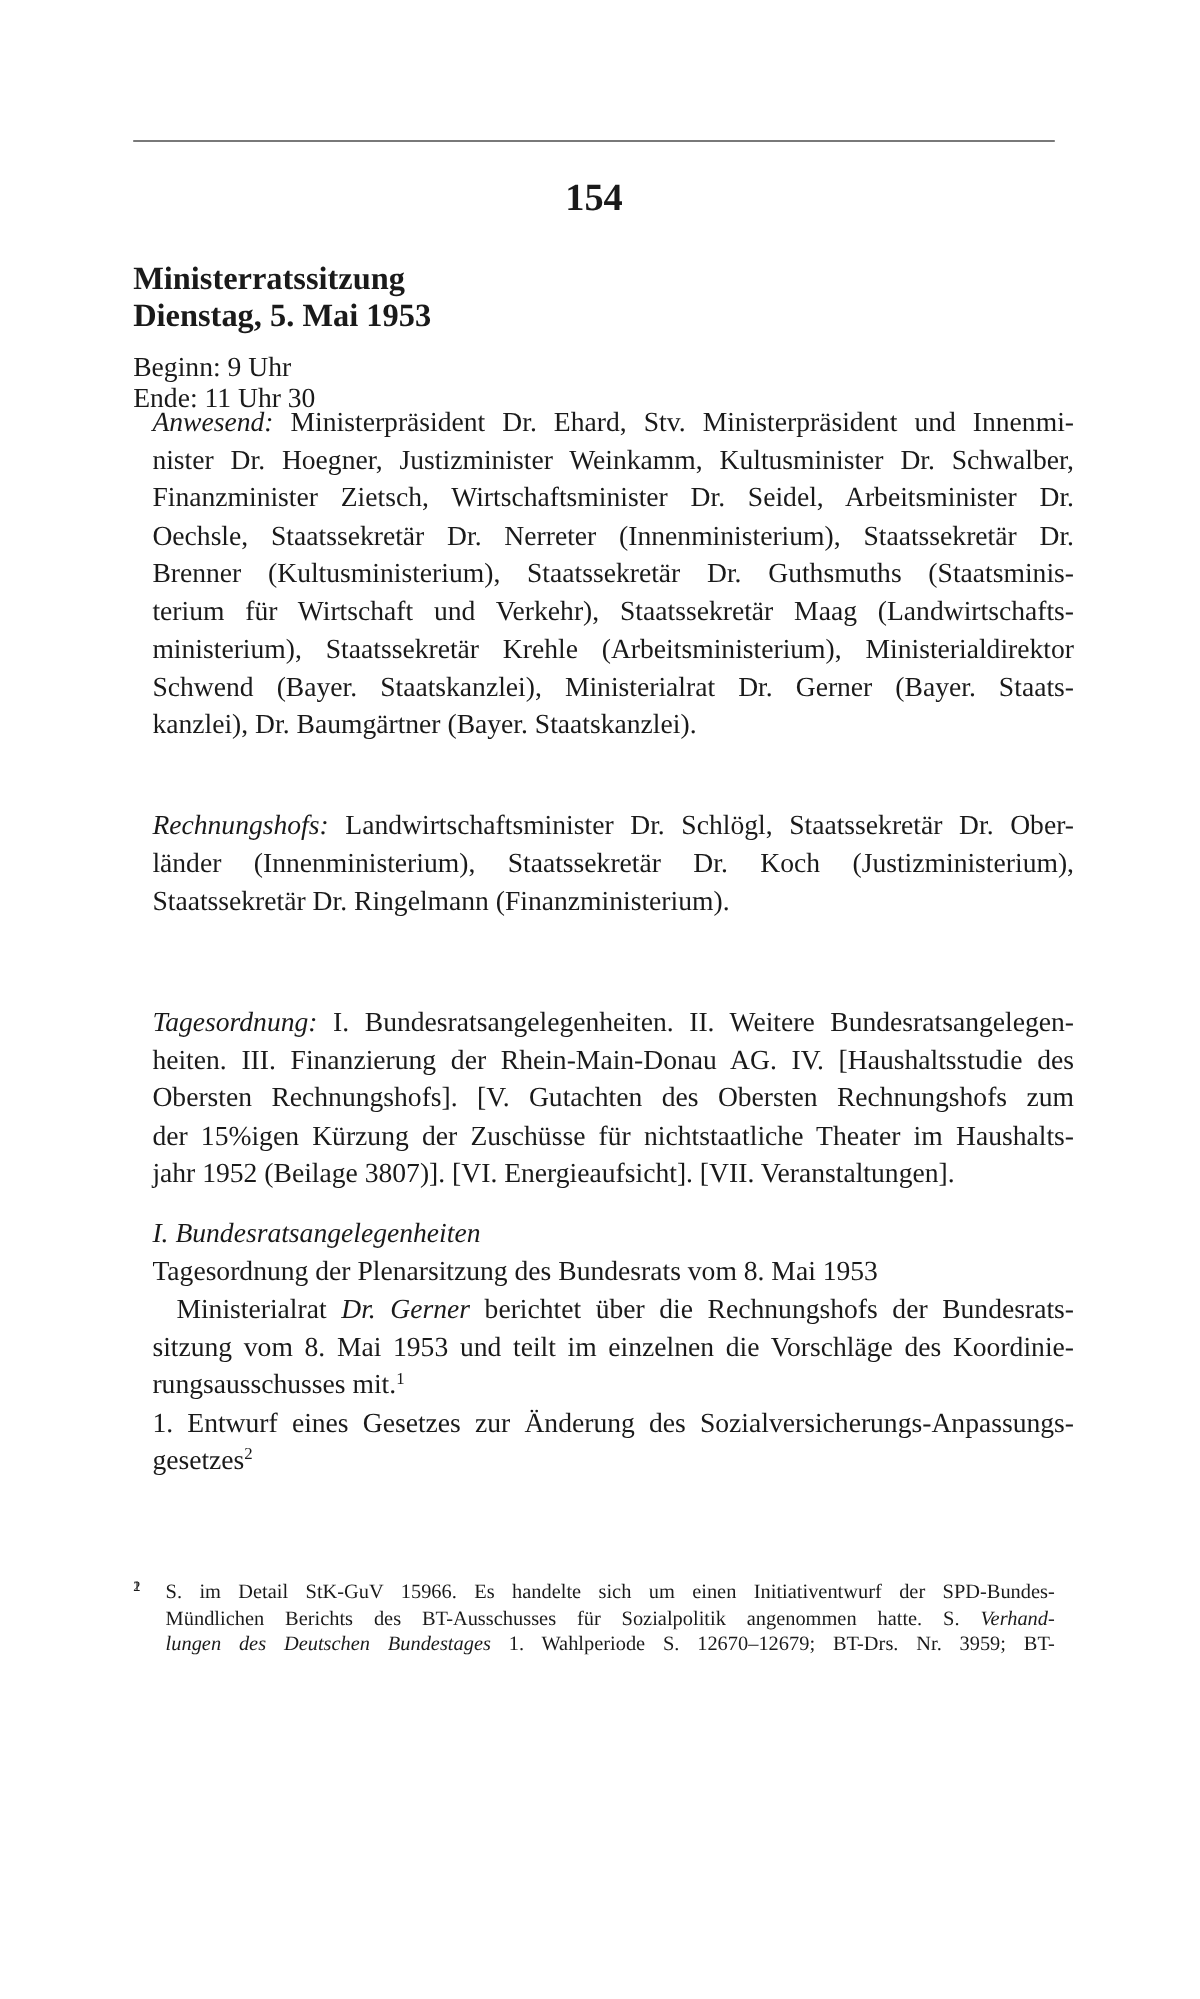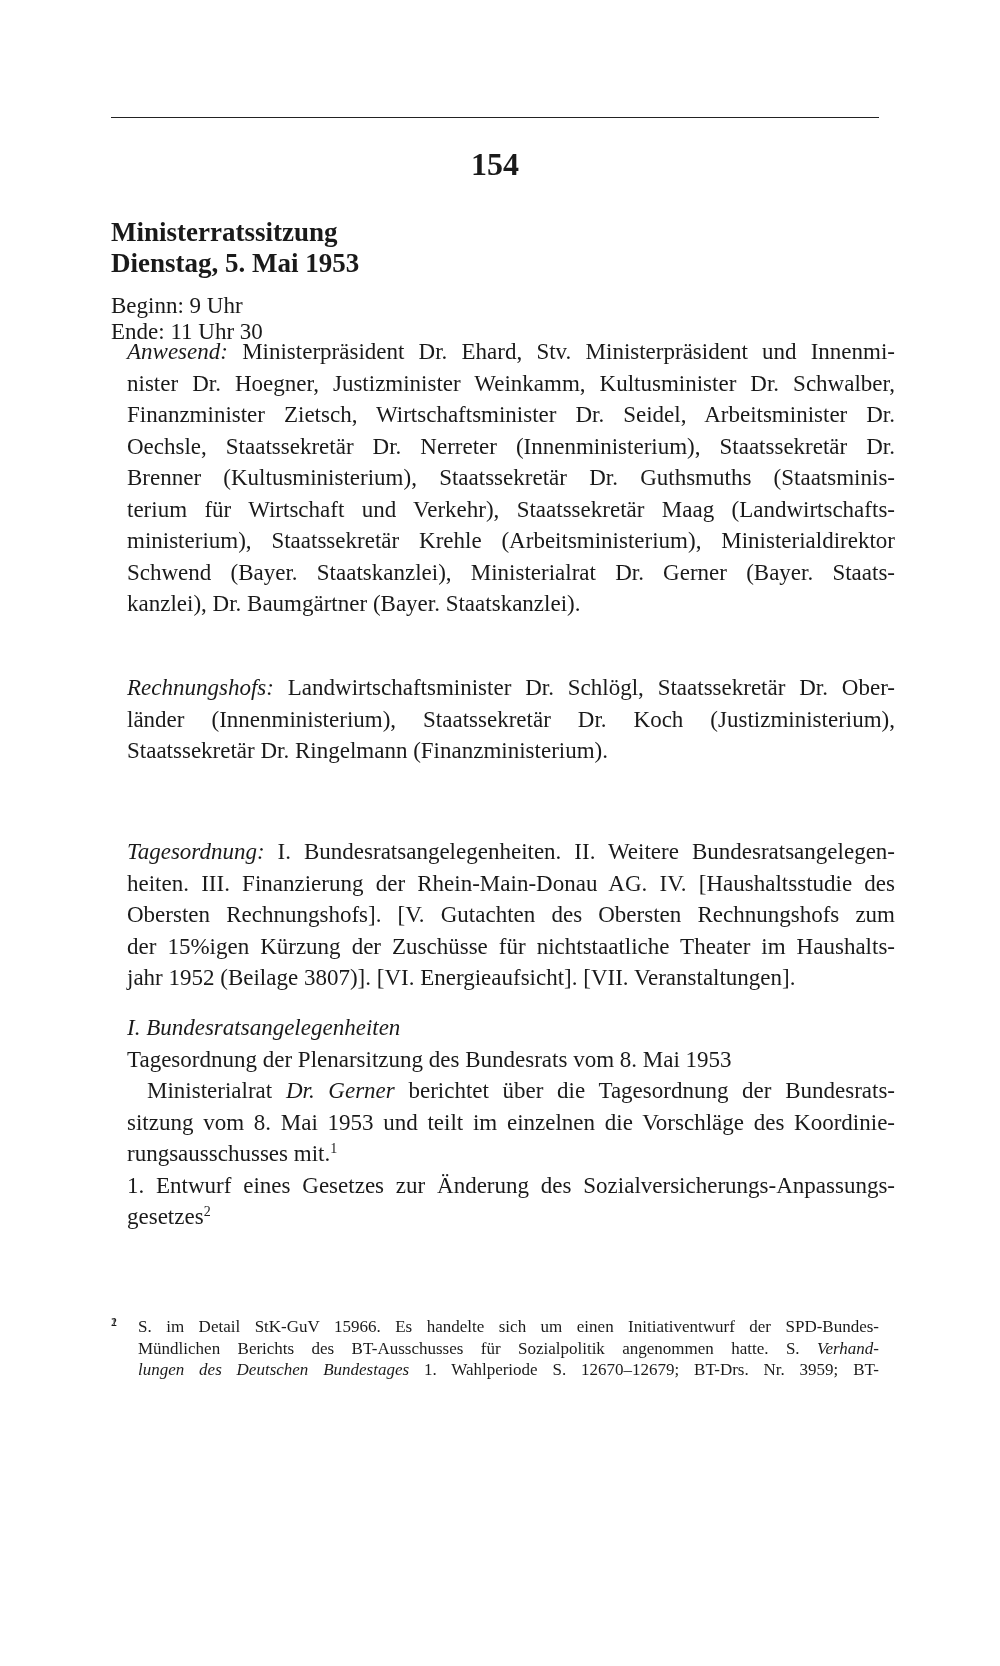--- a/index.html
+++ b/index.html
@@ -60,21 +60,21 @@
   <span class="line"><span class="it">Tagesordnung:</span><span> I. Bundesratsangelegenheiten. II. Weitere Bundesratsangelegen-</span></span>
   <span class="line">heiten. III. Finanzierung der Rhein-Main-Donau AG. IV. [Haushaltsstudie des</span>
   <span class="line">Obersten Rechnungshofs]. [V. Gutachten des Obersten Rechnungshofs zum</span>
   <span class="line">der 15%igen Kürzung der Zuschüsse für nichtstaatliche Theater im Haushalts-</span>
   <span class="line last">jahr 1952 (Beilage 3807)]. [VI. Energieaufsicht]. [VII. Veranstaltungen].</span>
 </div>
 
 <div class="block" style="top:1012px;">
   <span class="line last it">I. Bundesratsangelegenheiten</span>
   <span class="line last">Tagesordnung der Plenarsitzung des Bundesrats vom 8. Mai 1953</span>
-  <span class="line indent"><span>Ministerialrat </span><span class="it">Dr. Gerner</span><span> berichtet über die Tagesordnung der Bundesrats-</span></span>
+  <span class="line indent"><span>Ministerialrat </span><span class="it">Dr. Gerner</span><span> berichtet über die Rechnungshofs der Bundesrats-</span></span>
   <span class="line">sitzung vom 8. Mai 1953 und teilt im einzelnen die Vorschläge des Koordinie-</span>
   <span class="line last"><span>rungsausschusses mit.</span><sup>1</sup></span>
   <span class="line">1. Entwurf eines Gesetzes zur Änderung des Sozialversicherungs-Anpassungs-</span>
   <span class="line last"><span>gesetzes</span><sup>2</sup></span>
 </div>
 
 <div class="fn" style="top:1316px;">
   <div class="fn-item">
     <span class="fn-num">1</span>
   </div>

